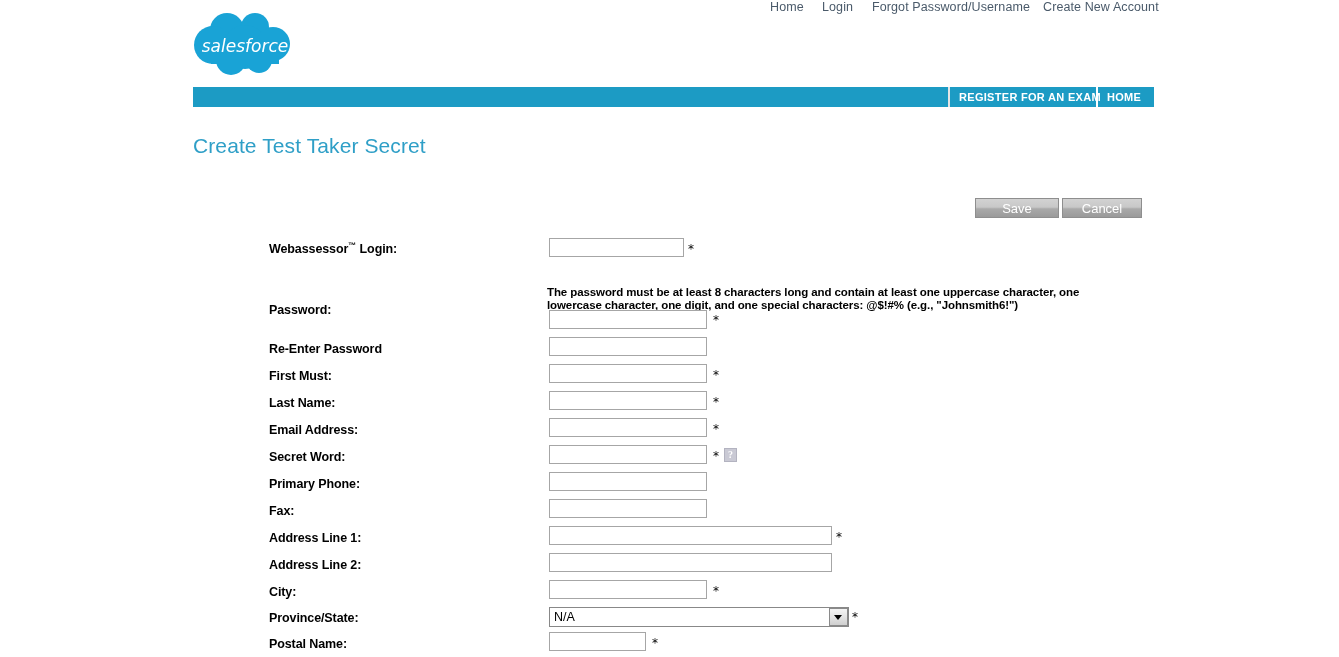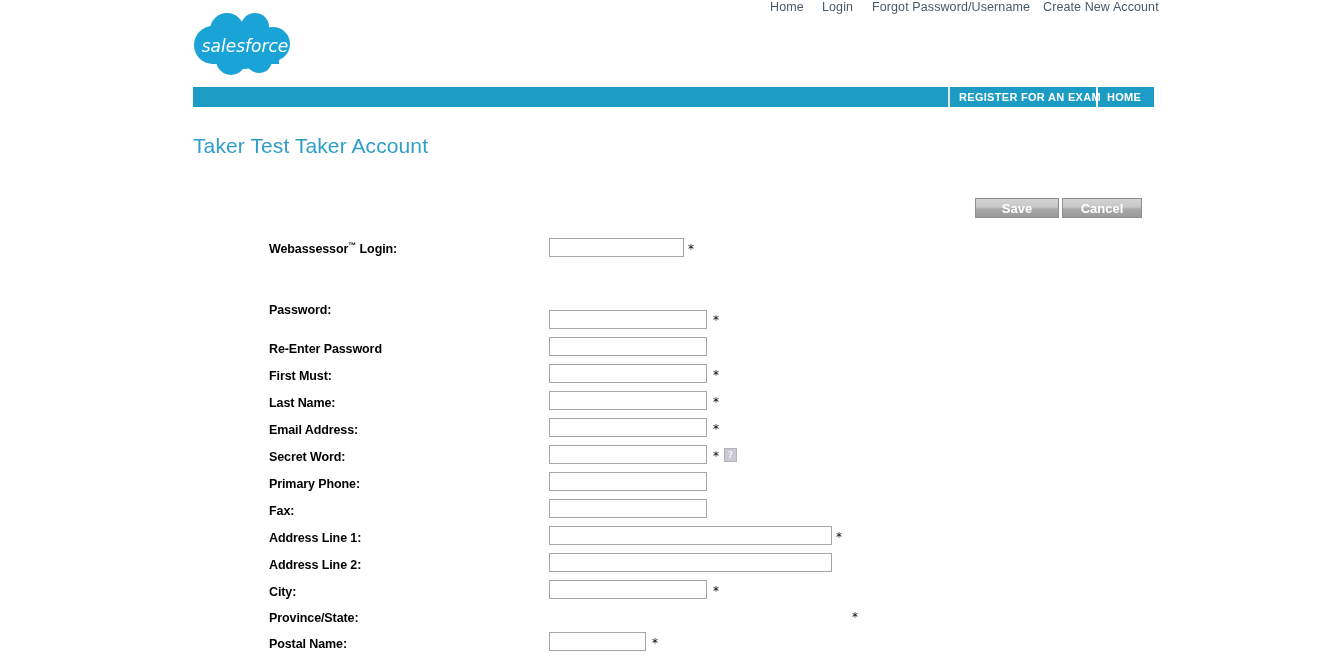--- a/index.html
+++ b/index.html
@@ -100,21 +100,21 @@
 
   
   .action-button {
     position: absolute;
     top: 198px;
     height: 20px;
     line-height: 19px;
     text-align: center;
     font-size: 13px;
     color: #ffffff;
-    font-weight: bold;
+    font-weight: normal;
     background: linear-gradient(to bottom, #d2d2d2 0%, #c8c8c8 45%, #a9a9a9 55%, #9a9a9a 100%);
     border: 1px solid #8e8e8e;
     box-sizing: border-box;
     cursor: pointer;
     font-family: "Liberation Sans", sans-serif;
     padding: 0;
   }
   #save-button  { left: 975px;  width: 84px; }
   #cancel-button{ left: 1062px; width: 80px; }
 
@@ -258,31 +258,32 @@
     </g>
     <text class="cloud-text" x="52" y="42" text-anchor="middle">salesforce</text>
   </svg>
 </div>
 
 <div id="blue-bar">
   <div class="bar-item" id="bar-register">REGISTER FOR AN EXAM</div>
   <div class="bar-item" id="bar-home">HOME</div>
 </div>
 
-<div id="page-title">Taker Test Taker Account</div>
+<div id="page-title">Create Test Taker Secret</div>
 
 <button class="action-button" id="save-button">Save</button>
 <button class="action-button" id="cancel-button">Cancel</button>
 
 <div id="form-area">
 
   <div class="field-label" style="top:241px;"><span>Webassessor</span><sup>™</sup><span> Login:</span></div>
   <input class="text-input" type="text" style="left: 549px; top: 238px; width: 135px;" value="">
   <span class="req-star" style="left:688px; top:243px;">*</span>
 
+  <div class="hint-text" style="left:547px; top:286px; width:560px;">The password must be at least 8 characters long and contain at least one uppercase character, one lowercase character, one digit, and one special characters: @$!#% (e.g., "Johnsmith6!")</div>
   <div class="field-label" style="top:303px;">Password:</div>
   <input class="text-input" type="password" style="left: 549px; top: 310px; width: 158px;">
   <span class="req-star" style="left:713px; top:314px;">*</span>
 
   <div class="field-label" style="top:342px;">Re-Enter Password</div>
   <input class="text-input" type="password" style="left: 549px; top: 337px; width: 158px;">
 
   <div class="field-label" style="top:369px;">First Must:</div>
   <input class="text-input" type="text" style="left: 549px; top: 364px; width: 158px;" value="">
   <span class="req-star" style="left:713px; top:369px;">*</span>
@@ -311,19 +312,25 @@
   <span class="req-star" style="left:836px; top:531px;">*</span>
 
   <div class="field-label" style="top:558px;">Address Line 2:</div>
   <input class="text-input" type="text" style="left: 549px; top: 553px; width: 283px;" value="">
 
   <div class="field-label" style="top:585px;">City:</div>
   <input class="text-input" type="text" style="left: 549px; top: 580px; width: 158px;" value="">
   <span class="req-star" style="left:713px; top:585px;">*</span>
 
   <div class="field-label" style="top:611px;">Province/State:</div>
+  <div id="province-select-wrap">
+    <select id="province-select">
+      <option>N/A</option>
+    </select>
+    <div id="province-arrow-btn"></div>
+  </div>
   <span class="req-star" style="left:852px; top:611px;">*</span>
 
   <div class="field-label" style="top:637px;">Postal Name:</div>
   <input class="text-input" type="text" style="left: 549px; top: 632px; width: 97px;" value="">
   <span class="req-star" style="left:652px; top:637px;">*</span>
 
 </div>
 
 </body></html>

